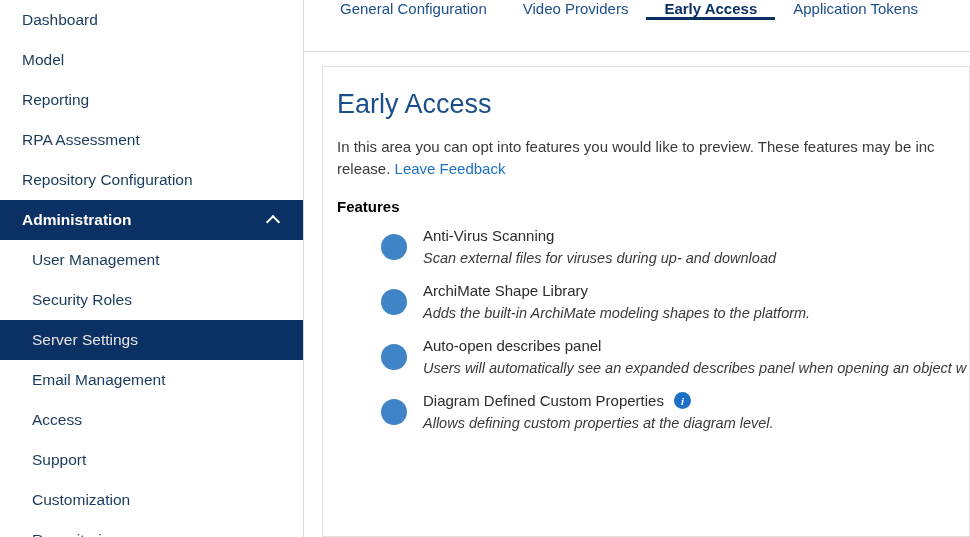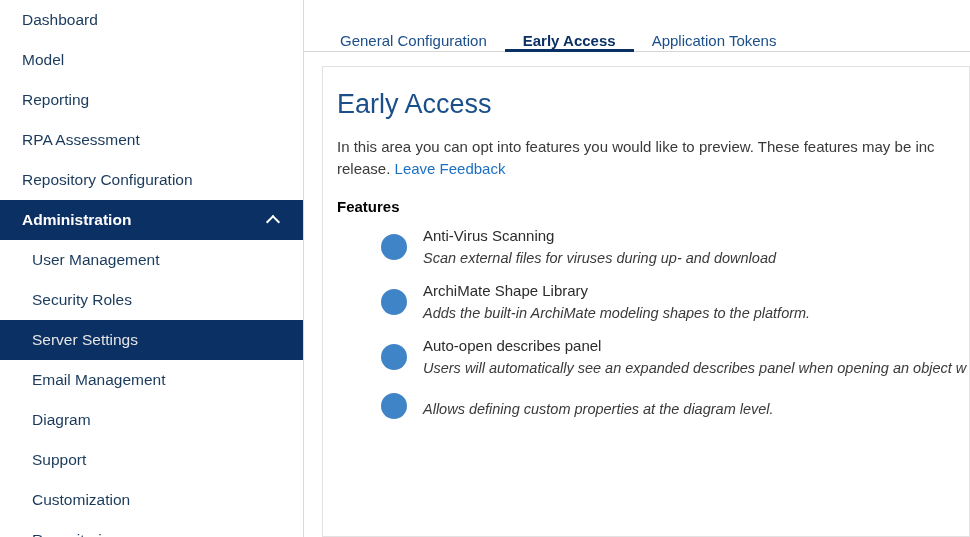--- a/index.html
+++ b/index.html
@@ -74,21 +74,21 @@
     background: #ffffff;
     display: flex;
     flex-direction: column;
     overflow: hidden;
     position: relative;
   }
   .tabbar {
     height: 52px;
     flex: 0 0 52px;
     display: flex;
-    align-items: flex-end;
+    align-items: flex-start;
     border-bottom: 1px solid #d6d6d6;
     padding-left: 18px;
     background: #ffffff;
   }
   .tab {
     display: flex;
     align-items: center;
     padding: 0 18px;
     font-size: 15px;
     color: #1b4f8a;
@@ -222,38 +222,41 @@
     <div class="nav-item child">
       <span>Security Roles</span>
     </div>
     <div class="nav-item child active">
       <span>Server Settings</span>
     </div>
     <div class="nav-item child">
       <span>Email Management</span>
     </div>
     <div class="nav-item child">
-      <span>Diagram</span>
+      <span>Access</span>
     </div>
     <div class="nav-item child">
       <span>Support</span>
     </div>
     <div class="nav-item child">
       <span>Customization</span>
     </div>
     <div class="nav-item child">
       <span>Repositories</span>
     </div>
   </nav>
 
   <div class="main">
 
     <div class="tabbar">
       <div class="tab">
         <span>General Configuration</span>
+      </div>
+      <div class="tab">
+        <span>Video Providers</span>
       </div>
       <div class="tab selected">
         <span>Early Access</span>
       </div>
       <div class="tab">
         <span>Application Tokens</span>
       </div>
     </div>
 
     <div class="content-wrap">
@@ -297,20 +300,24 @@
             <div class="feature-name">
               <span>Auto-open describes panel</span>
             </div>
             <div class="feature-desc">Users will automatically see an expanded describes panel when opening an object w</div>
           </div>
         </div>
 
         <div class="feature">
           <div class="toggle"></div>
           <div class="feature-text">
+            <div class="feature-name">
+              <span>Diagram Defined Custom Properties</span>
+              <span class="info-icon">i</span>
+            </div>
             <div class="feature-desc">Allows defining custom properties at the diagram level.</div>
           </div>
         </div>
 
       </div>
     </div>
 
   </div>
 </div>
 

